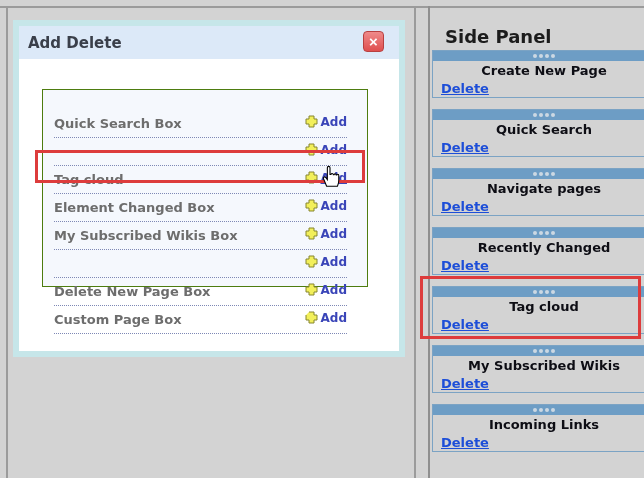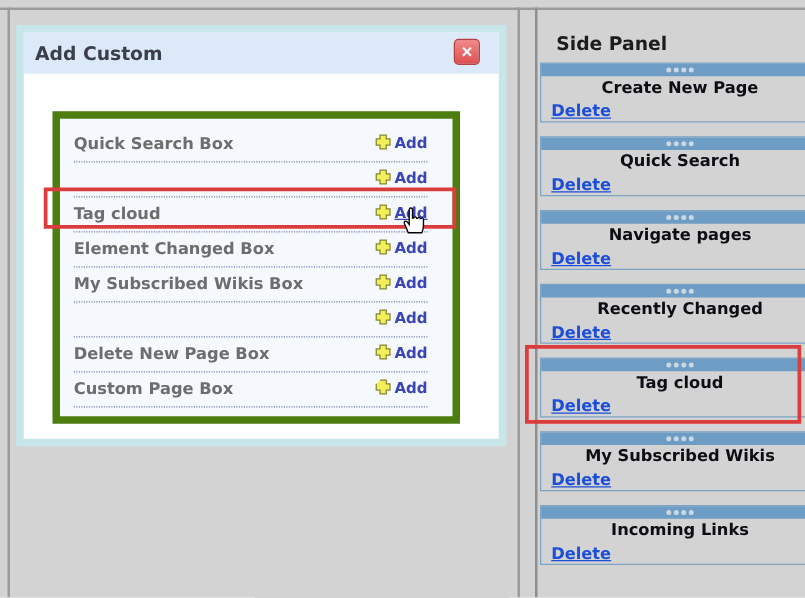--- a/index.html
+++ b/index.html
@@ -13,35 +13,35 @@
   .vline-b{position:absolute;left:428px;top:6px;width:2px;height:472px;background:#8f8f8f;}
 
   
   .dialog{position:absolute;left:13px;top:20px;width:392px;height:337px;background:#c6e6e9;box-sizing:border-box;padding:6px;}
   .dialog-inner{position:relative;width:100%;height:100%;background:#ffffff;}
   .dialog-header{position:relative;height:33px;background:#dce9f8;}
   .dialog-title{position:absolute;left:9px;top:8px;font-size:15px;font-weight:bold;color:#3a3f4a;}
   .close-btn{position:absolute;right:15px;top:5px;width:21px;height:21px;background:linear-gradient(#ef8a8a,#df4f4f);border:1px solid #b84040;border-radius:4px;padding:0;cursor:pointer;display:flex;align-items:center;justify-content:center;}
   .close-x{color:#ffffff;font-weight:bold;font-size:15px;line-height:1;}
 
-  .list-panel{position:absolute;left:23px;top:63px;width:326px;height:250px;background:#f5f8fd;border:6px solid #4d7c0f;box-sizing:border-box;padding:7px 20px 0 11px;}
+  .list-panel{position:absolute;left:23px;top:63px;width:326px;height:198px;background:#f5f8fd;border:1px solid #4d7c0f;box-sizing:border-box;padding:20px 20px 0 11px;}
   .row{position:relative;height:28px;border-bottom:1px dotted #7e88b5;box-sizing:border-box;}
   .row-label{position:absolute;left:0;top:6px;font-size:13px;font-weight:bold;color:#6d6d6d;}
   .row-action{position:absolute;right:0;top:5px;display:flex;align-items:flex-start;gap:3px;}
   .add-link{font-size:12px;font-weight:bold;color:#3a45b8;text-decoration:none;cursor:pointer;}
   .add-link.hovered{text-decoration:underline;}
   .plus-icon{display:block;}
 
   
   .red-rect{position:absolute;border:3px solid #dd3c3c;box-sizing:border-box;background:transparent;}
   .rect1{left:35px;top:150px;width:330px;height:33px;}
   .rect2{left:420px;top:276px;width:221px;height:63px;}
 
   
-  .side-title{position:absolute;left:445px;top:26px;font-size:15px;font-weight:bold;color:#1c1c1c;}
+  .side-title{position:absolute;left:445px;top:26px;font-size:18px;font-weight:bold;color:#1c1c1c;}
   .widget{position:absolute;left:432px;width:224px;height:48px;background:#d3d3d3;border:1px solid #7ba3c4;box-sizing:border-box;}
   .widget-header{height:10px;background:#6d9dc5;display:flex;align-items:center;justify-content:center;gap:2px;cursor:move;}
   .dot{width:4px;height:4px;border-radius:50%;background:#ccd8e3;}
   .widget-title{text-align:center;font-size:13px;font-weight:bold;color:#0d0d14;margin-top:2px;}
   .delete-link{display:inline-block;margin:1px 0 0 8px;font-size:13px;font-weight:bold;color:#1d4ed8;text-decoration:underline;cursor:pointer;}
 
   .w0{top:50px;} .w1{top:109px;} .w2{top:168px;} .w3{top:227px;}
   .w4{top:286px;} .w5{top:345px;} .w6{top:404px;}
 
   .cursor{position:absolute;left:320px;top:164px;pointer-events:none;}
@@ -52,21 +52,21 @@
 <div class="stage">
 
   <div class="top-line"></div>
   <div class="left-line"></div>
   <div class="vline-a"></div>
   <div class="vline-b"></div>
 
   <div class="dialog">
     <div class="dialog-inner">
       <div class="dialog-header">
-        <span class="dialog-title">Add Custom</span>
+        <span class="dialog-title">Add Delete</span>
         <button class="close-btn">
           <span class="close-x">×</span>
         </button>
       </div>
       <div class="list-panel">
 
         <div class="row">
           <span class="row-label">Quick Search Box</span>
           <span class="row-action">
             <svg class="plus-icon" width="13" height="13" viewBox="0 0 13 13">

